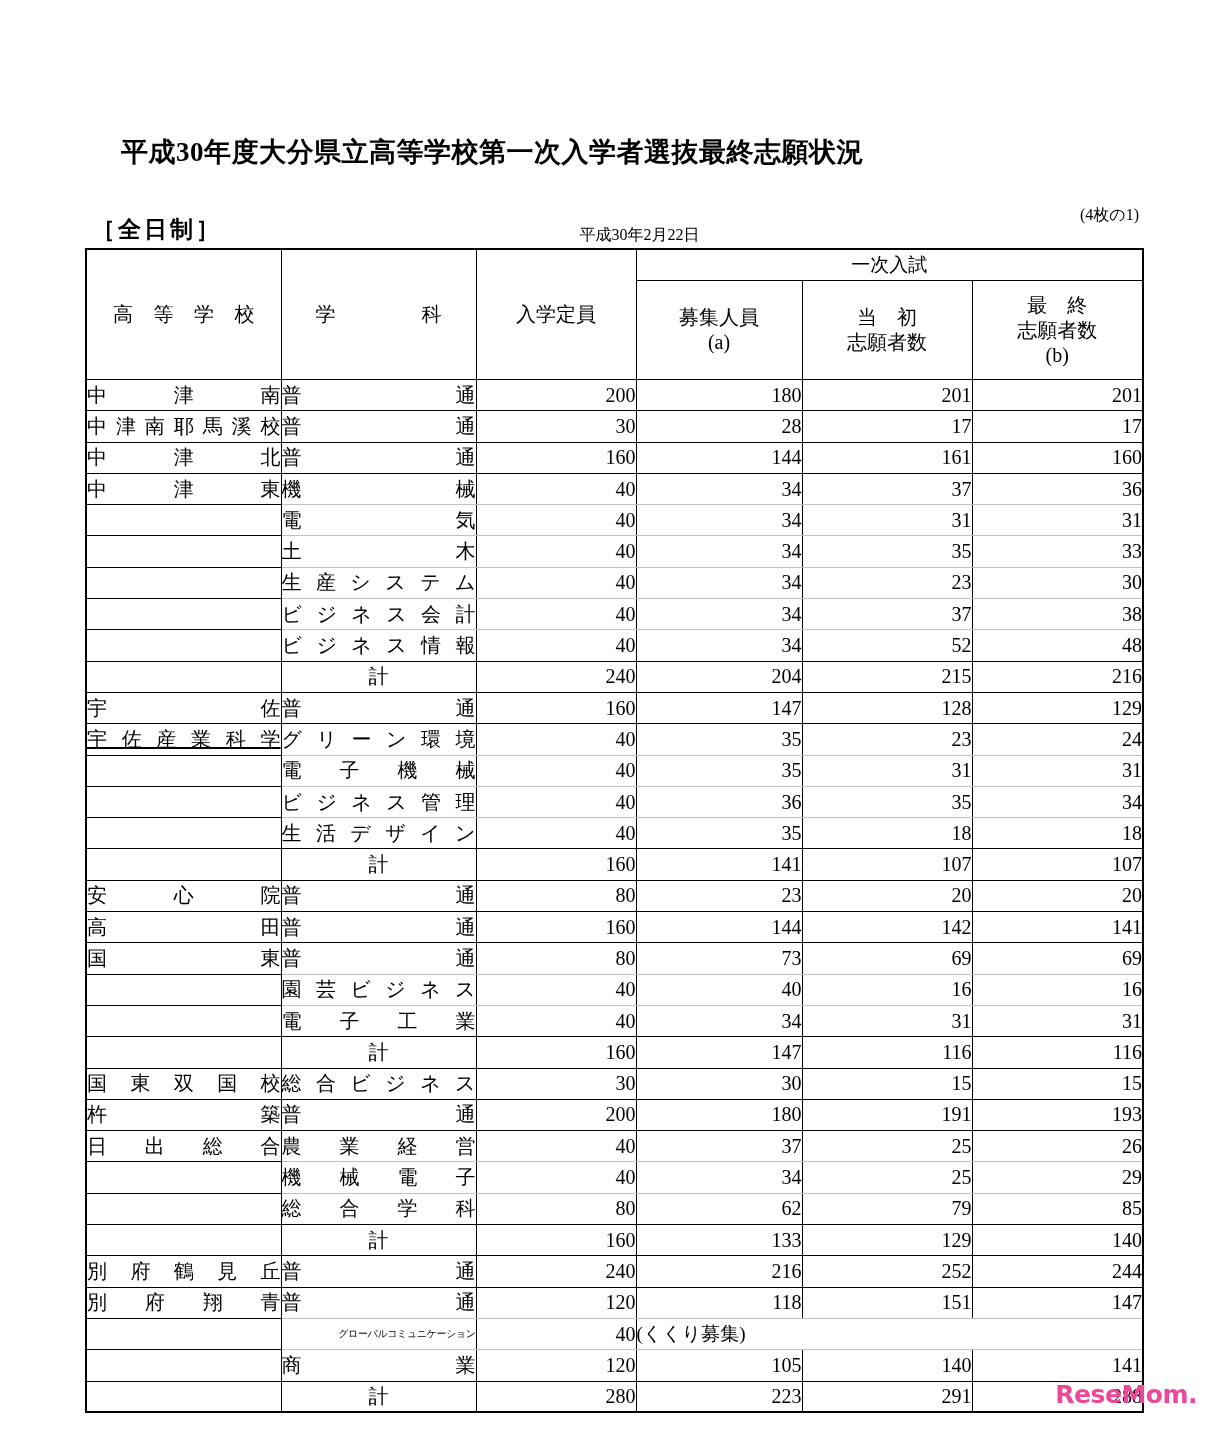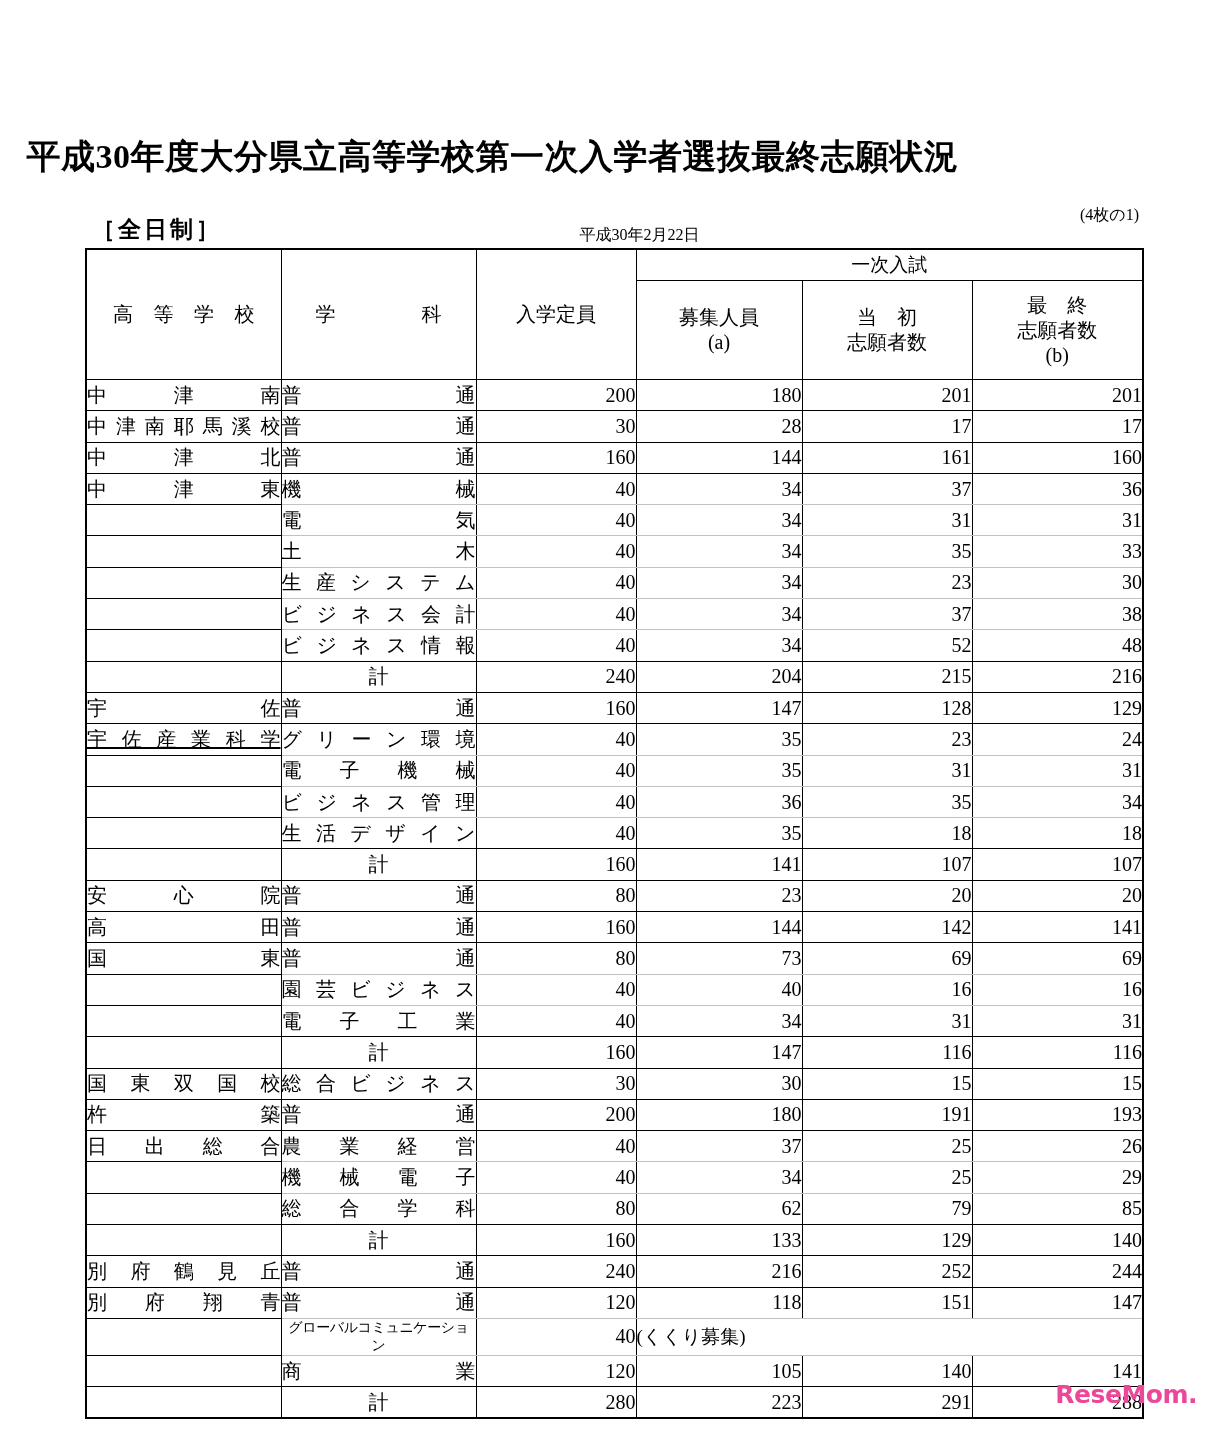--- a/index.html
+++ b/index.html
@@ -7,21 +7,21 @@
     width:1227px;height:1442px;position:relative;
     font-family:"Liberation Serif","DejaVu Serif",serif;
     color:#000000;
     -webkit-font-smoothing:antialiased;
   }
   .page{position:absolute;inset:0;}
 
   
   .doc-title{
     position:absolute;top:134px;left:0;width:985px;
-    text-align:center;font-size:34px;font-weight:bold;
+    text-align:center;font-size:27px;font-weight:bold;
     letter-spacing:.5px;
   }
 
   
   .mode-label{
     position:absolute;left:92px;top:214px;
     font-size:23px;font-weight:bold;letter-spacing:3px;
   }
   .sheet-no{
     position:absolute;right:88px;top:205px;
@@ -73,21 +73,21 @@
   tr.r{height:31.3px;}
   td.school{
     padding:0 14px;font-size:20px;border-bottom-color:#b9b9b9;margin-left:40px;
   }
   td.school .j{display:block;text-align:justify;text-align-last:justify;}
   td.course{
     padding:0 14px;font-size:20px;
   }
   td.course .j{display:block;text-align:justify;text-align-last:justify;}
   td.course.sum{text-align:center;}
-  td.course.tiny{font-size:14px;letter-spacing:-0.4px;text-align:center;}
+  td.course.tiny{font-size:10px;letter-spacing:-0.4px;text-align:right;}
   td.num{
     text-align:right;padding:0 12px;font-size:20px;
   }
   td.note{
     text-align:left;padding:0 10px;font-size:19px;
   }
 
   
   .thin-b{border-bottom:1px solid #c2c2c2 !important;}
   .grp-b{border-bottom:1.6px solid #000 !important;}

